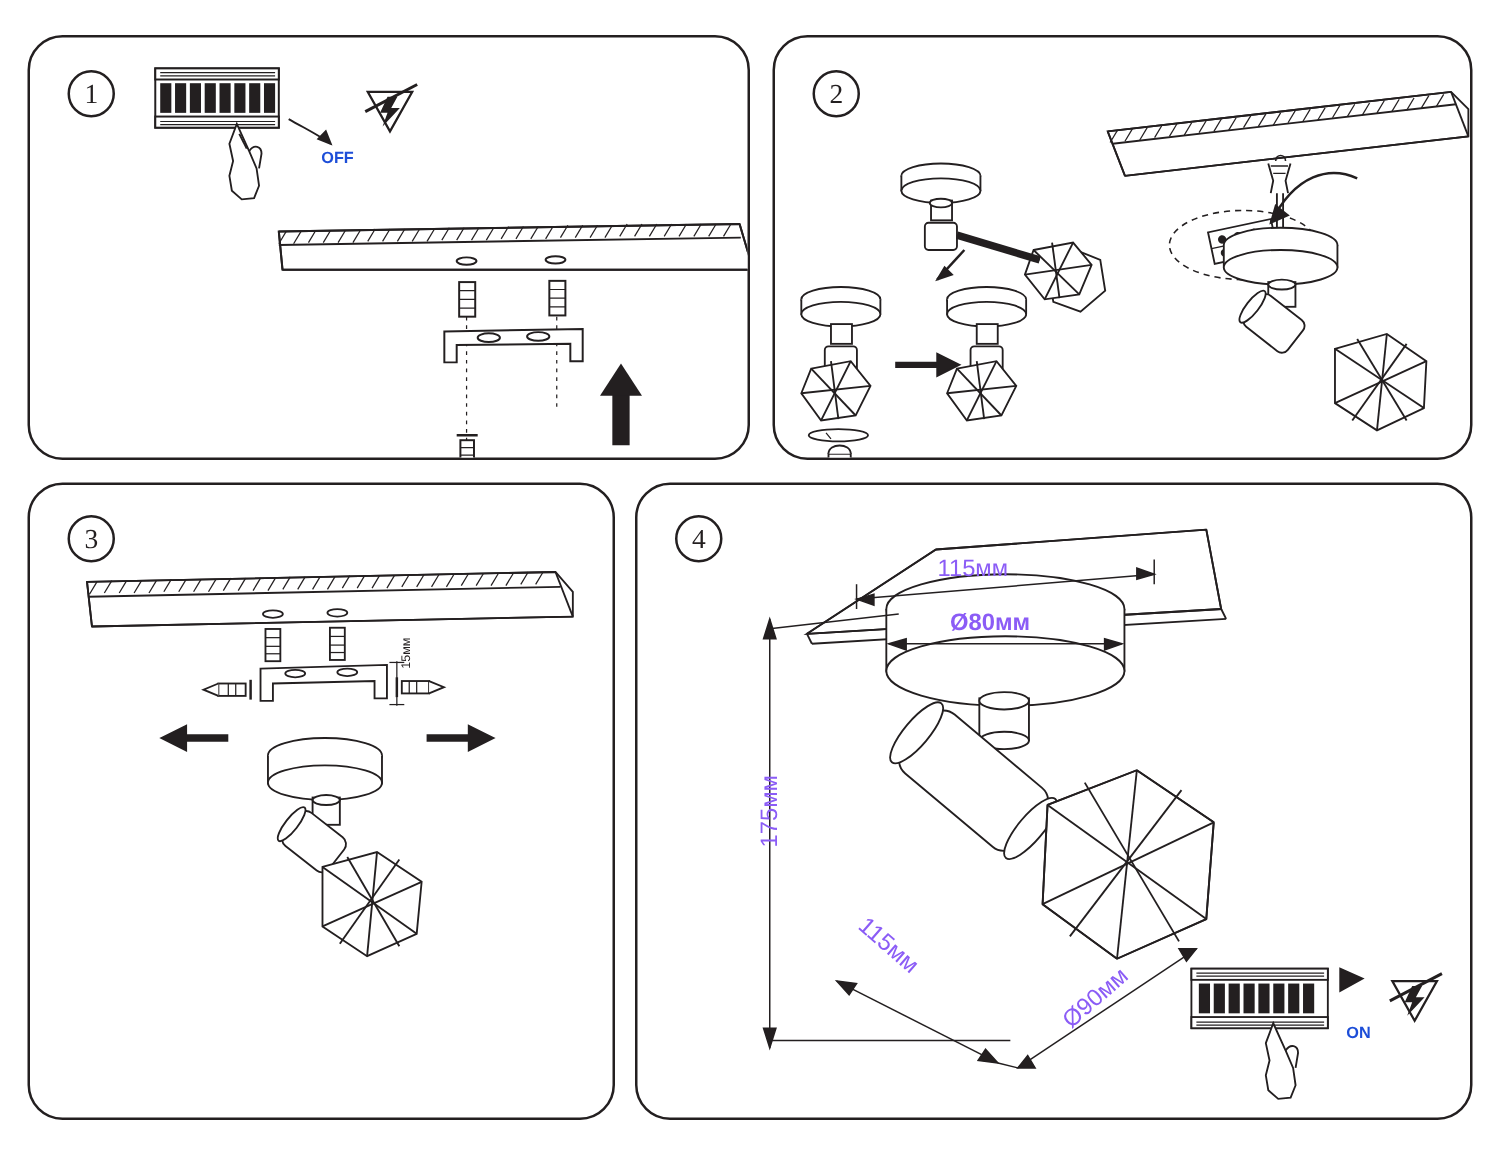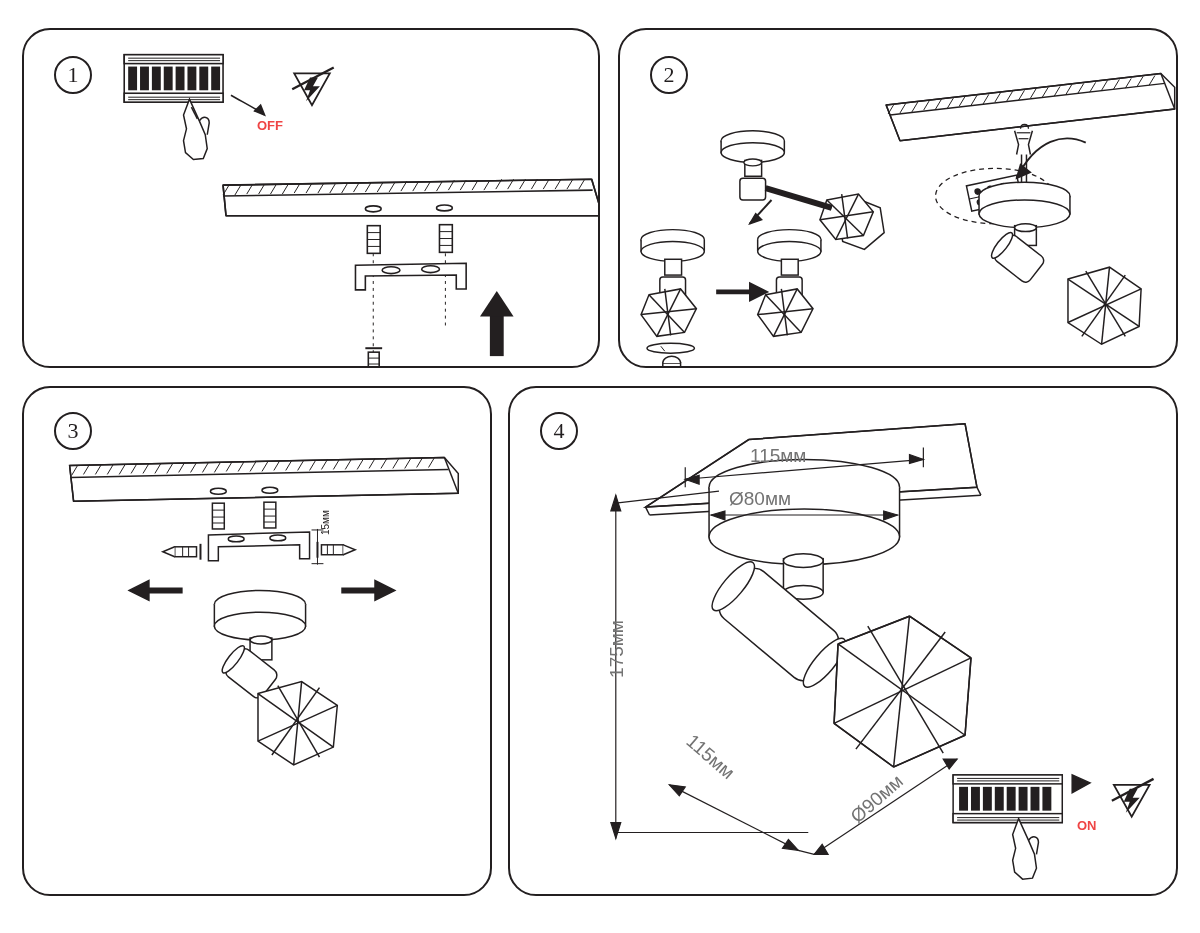--- a/index.html
+++ b/index.html
@@ -55,28 +55,28 @@
     position: absolute;
     left: 0;
     top: 0;
     width: 100%;
     height: 100%;
   }
   .lbl {
     position: absolute;
     font-size: 13px;
     font-weight: bold;
-    color: #ef4444;
+    color: #1d4ed8;
     white-space: nowrap;
     font-family: "Liberation Sans", sans-serif;
   }
   .dim {
     position: absolute;
     font-size: 19px;
-    color: #737373;
+    color: #8b5cf6;
     white-space: nowrap;
     font-family: "Liberation Sans", sans-serif;
   }
   .rot-90 { transform: rotate(-90deg); transform-origin: 50% 50%; }
   .rot-n42 { transform: rotate(41deg); transform-origin: 50% 50%; }
   .rot-p42 { transform: rotate(-41deg); transform-origin: 50% 50%; }
   .small-dim {
     position: absolute;
     font-size: 10px;
     color: #231f20;
@@ -622,21 +622,21 @@
 
         <g stroke-width="1.8">
           <polygon points="608,400 644,400 626,432" fill="none"></polygon>
           <polygon points="624,404 632,404 627,413 634,413 620,428 624,417 618,417" fill="#231f20" stroke="none"></polygon>
           <line x1="606" y1="416" x2="648" y2="394" stroke-width="2.4"></line>
         </g>
       </g>
     </svg>
 
     <div class="dim" style="left:240px; top:57px;">115мм</div>
-    <div class="dim" style="left:219px; top:100px;">Ø80мм</div>
+    <div class="dim" style="left:250px; top:100px;font-weight:bold;">Ø80мм</div>
     <div class="dim" style="left:62px; top:250px; width:90px; text-align:center;">
       <span class="rot-90" style="display:inline-block;">175мм</span>
     </div>
     <div class="dim" style="left:172px; top:358px;">
       <span class="rot-n42" style="display:inline-block;">115мм</span>
     </div>
     <div class="dim" style="left:336px; top:400px;">
       <span class="rot-p42" style="display:inline-block;">Ø90мм</span>
     </div>
     <div class="lbl" style="left:567px; top:430px;">ON</div>

